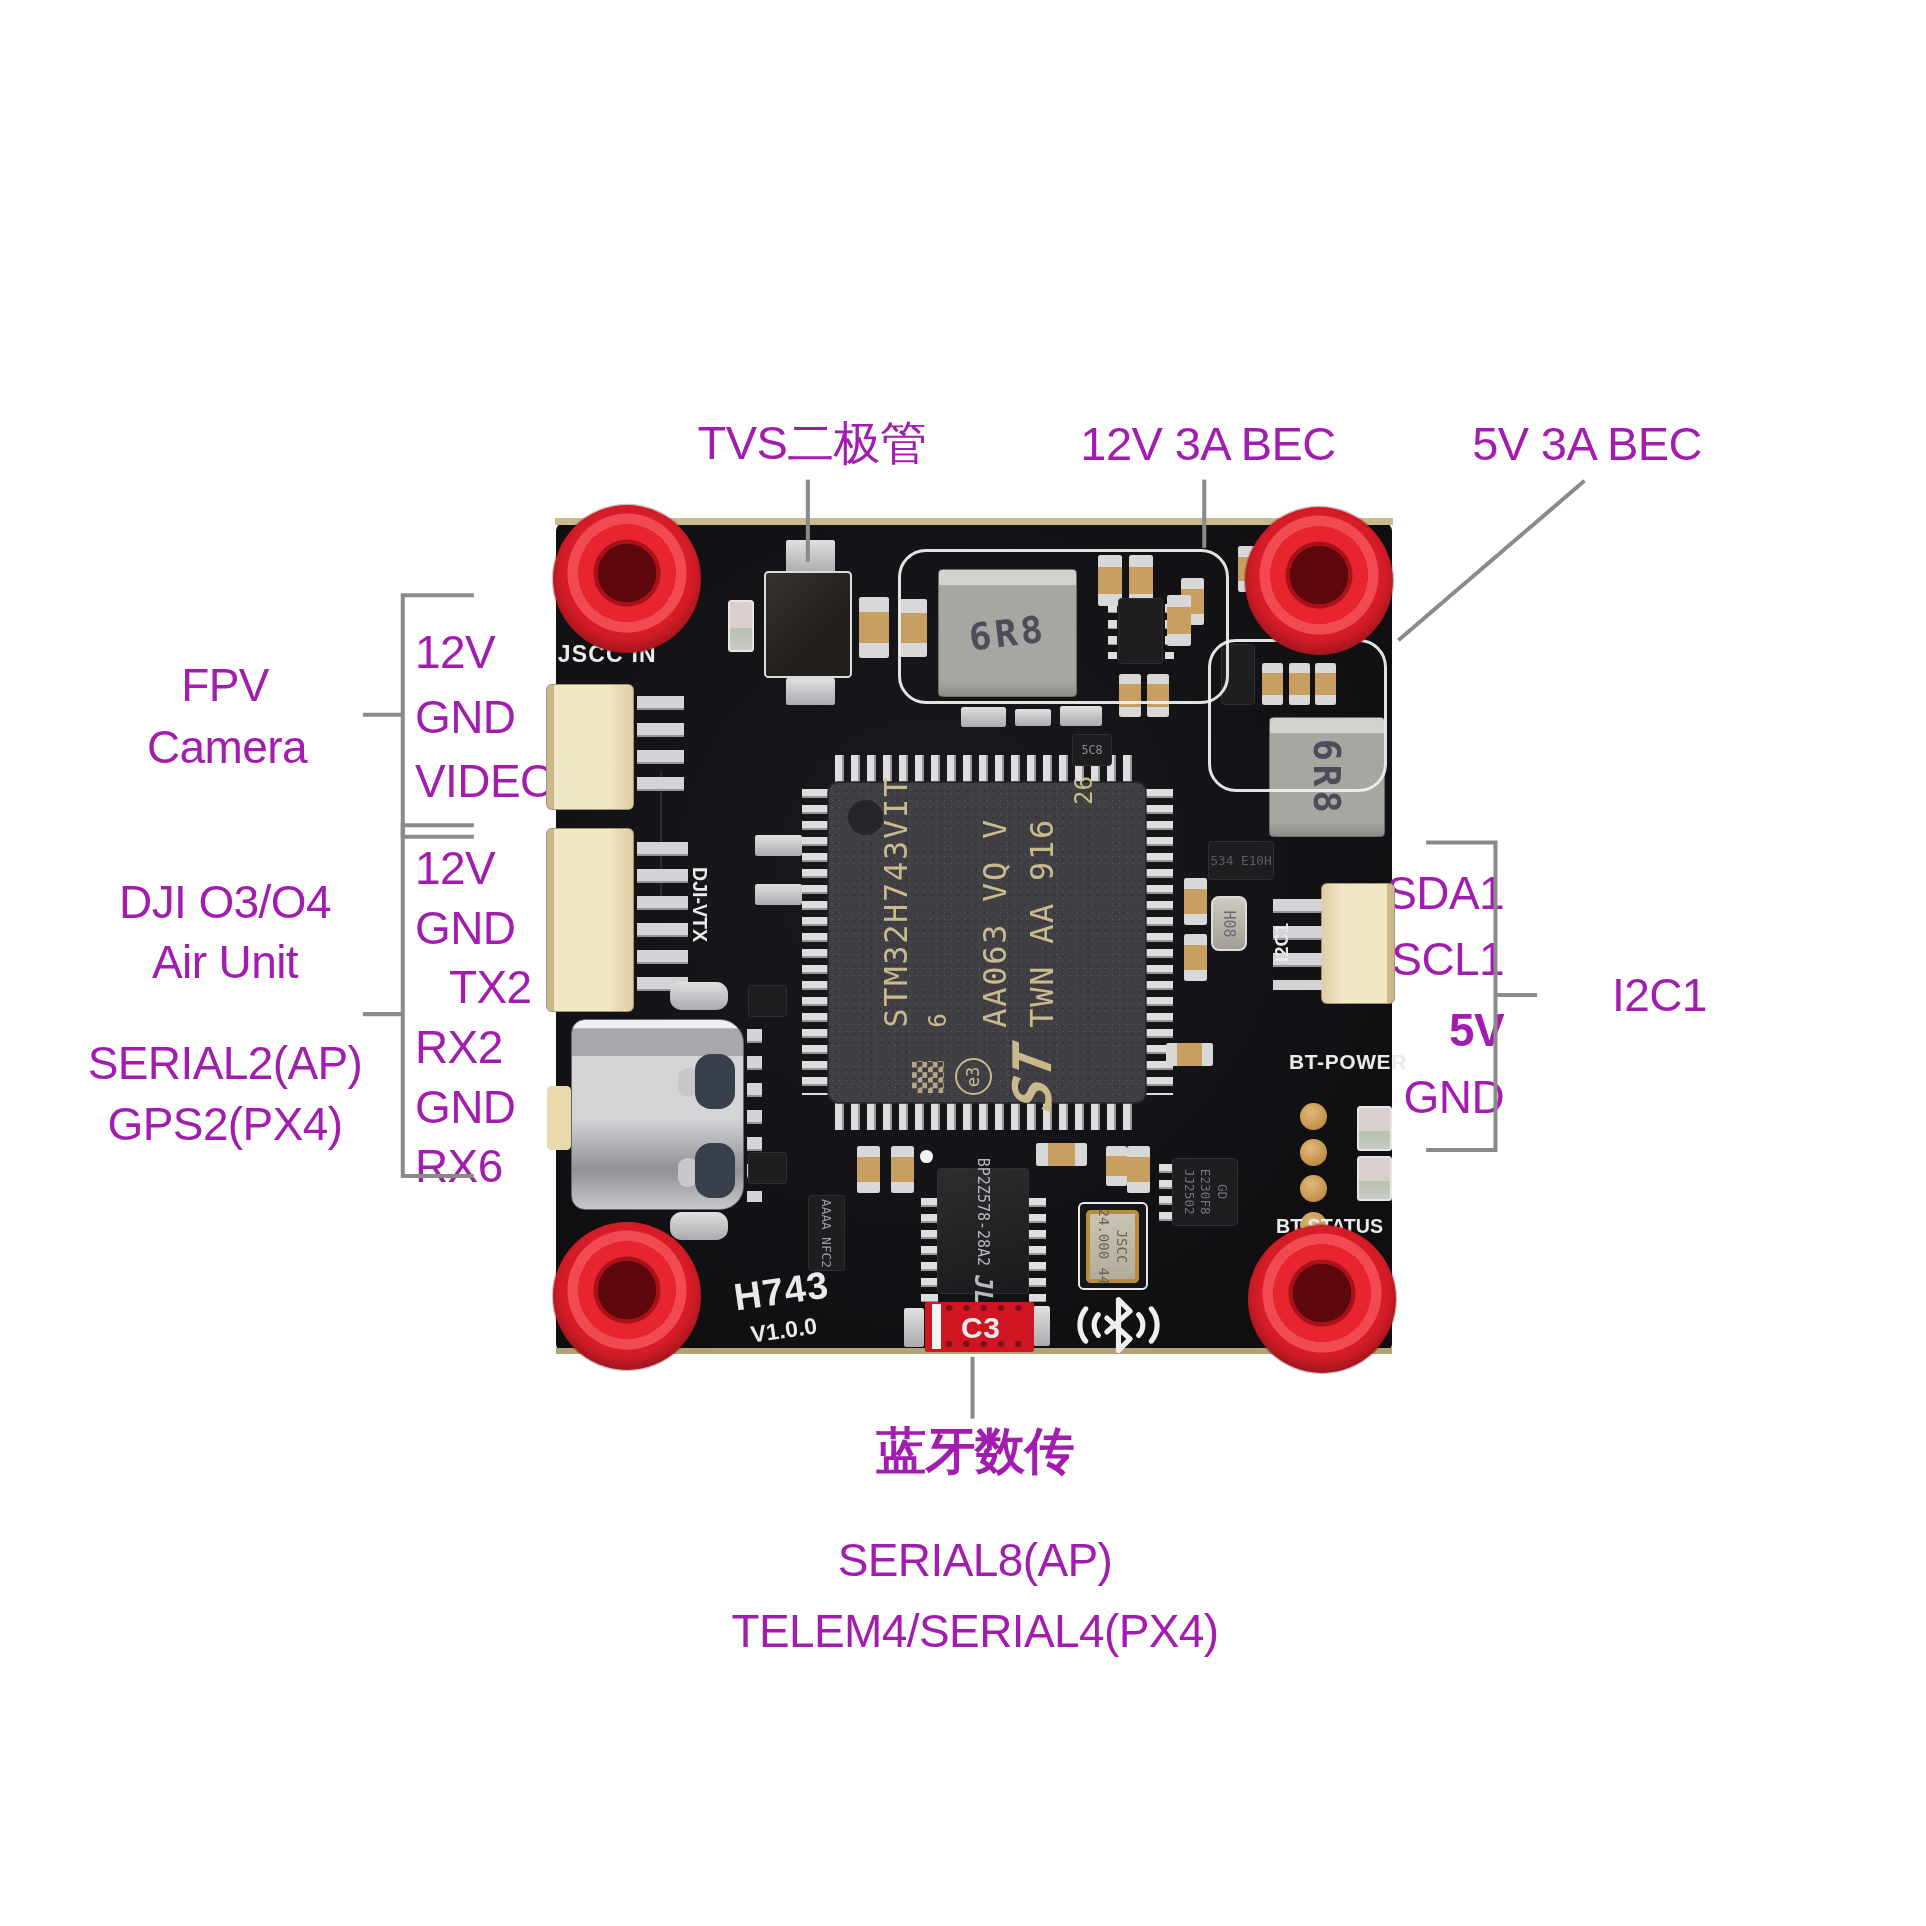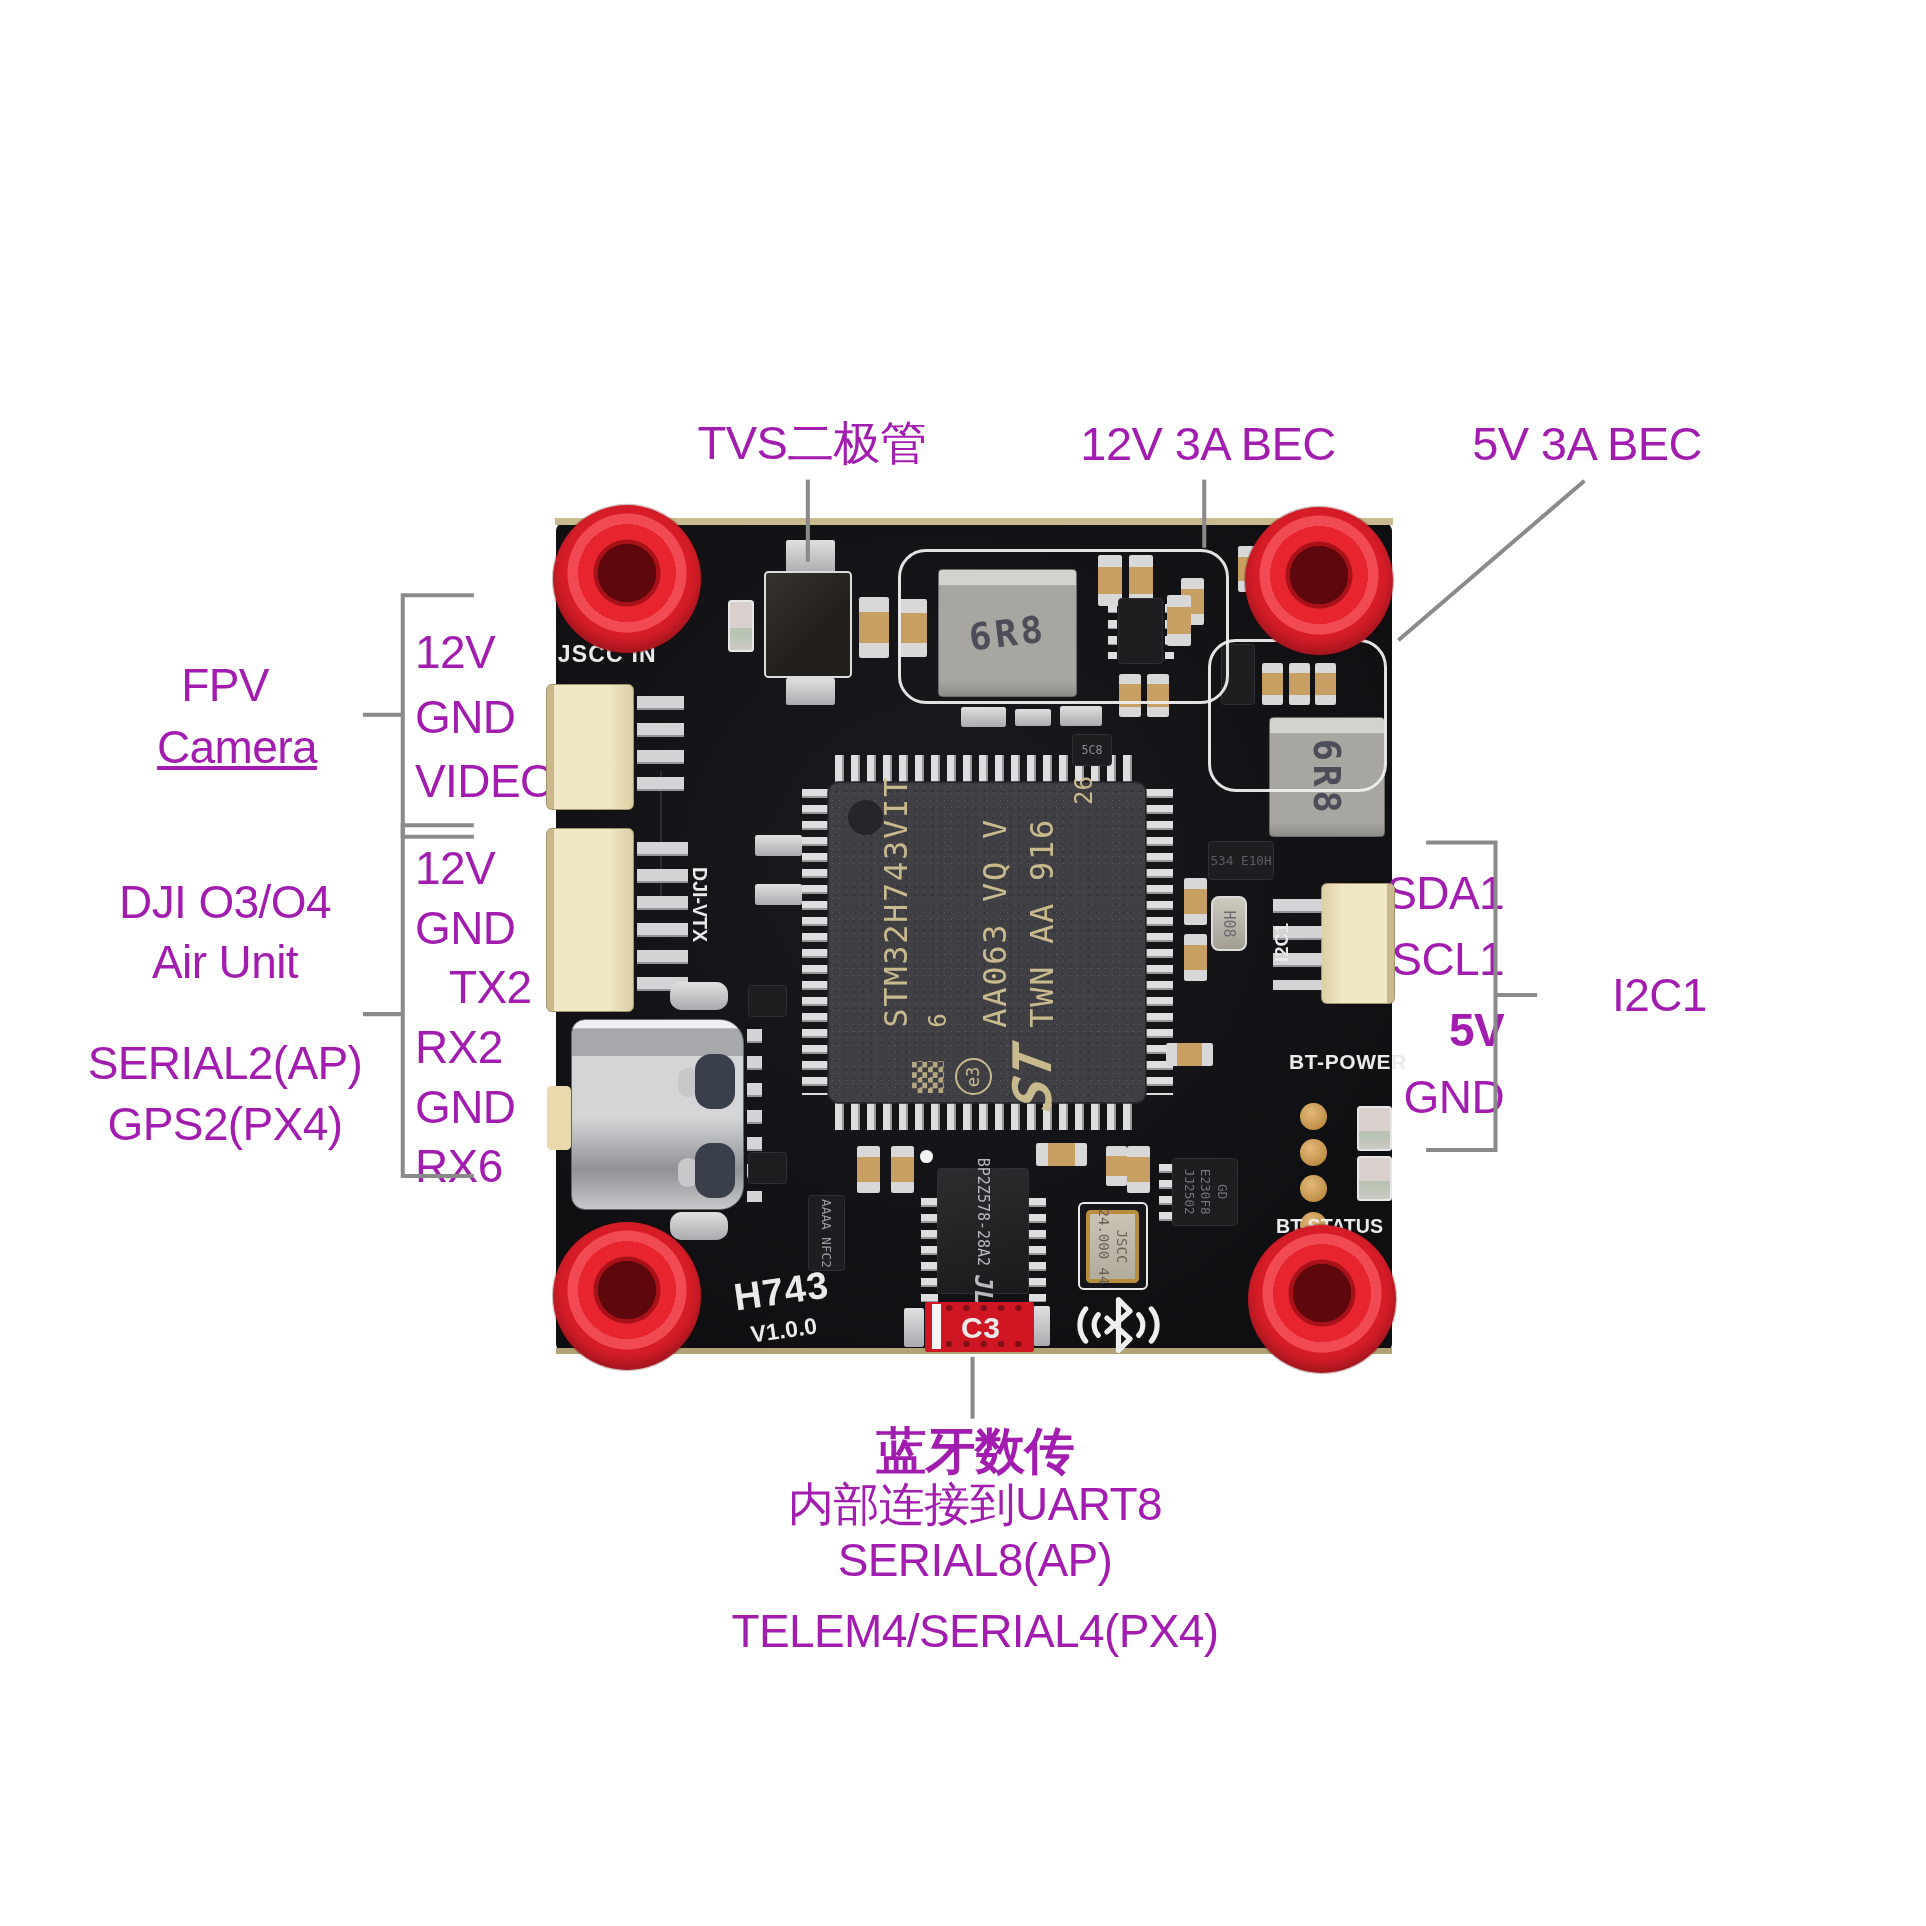--- a/index.html
+++ b/index.html
@@ -243,21 +243,21 @@
       <path d="M2468 1458 H2588 V1990 H2468"></path>
       <line x1="2588" y1="1722" x2="2660" y2="1722"></line>
     </g>
   </svg>
 
   <div class="lbl lbl-big" style="left:812px;top:443px;">TVS二极管</div>
   <div class="lbl lbl-big" style="left:1208px;top:443px;">12V 3A BEC</div>
   <div class="lbl lbl-big" style="left:1587px;top:443px;">5V 3A BEC</div>
 
   <div class="lbl" style="left:225px;top:685px;">FPV</div>
-  <div class="lbl" style="left:237px;top:747px;text-decoration:underline;">Camera</div>
+  <div class="lbl" style="left:227px;top:747px;">Camera</div>
   <div class="lbl lbl-left" style="left:415px;top:652px;">12V</div>
   <div class="lbl lbl-left" style="left:415px;top:717px;">GND</div>
   <div class="lbl lbl-left" style="left:415px;top:781px;">VIDEO_IN</div>
 
   <div class="lbl" style="left:225px;top:902px;">DJI O3/O4</div>
   <div class="lbl" style="left:225px;top:962px;">Air Unit</div>
   <div class="lbl" style="left:225px;top:1063px;">SERIAL2(AP)</div>
   <div class="lbl" style="left:225px;top:1124px;">GPS2(PX4)</div>
   <div class="lbl lbl-left" style="left:415px;top:868px;">12V</div>
   <div class="lbl lbl-left" style="left:415px;top:928px;">GND</div>
@@ -266,18 +266,17 @@
   <div class="lbl lbl-left" style="left:415px;top:1107px;">GND</div>
   <div class="lbl lbl-left" style="left:415px;top:1166px;">RX6</div>
 
   <div class="lbl lbl-right" style="right:422px;top:893px;">SDA1</div>
   <div class="lbl lbl-right" style="right:422px;top:959px;">SCL1</div>
   <div class="lbl lbl-right" style="right:422px;top:1030px;font-weight:bold;">5V</div>
   <div class="lbl lbl-right" style="right:422px;top:1097px;">GND</div>
   <div class="lbl lbl-left" style="left:1612px;top:995px;">I2C1</div>
 
   <div class="lbl lbl-bold" style="left:975px;top:1451px;">蓝牙数传</div>
-  <div class="lbl" style="left:975px;top:1505px;">内部连接到UART8</div>
   <div class="lbl" style="left:975px;top:1560px;">SERIAL8(AP)</div>
   <div class="lbl" style="left:975px;top:1615px;margin-top:16px;">TELEM4/SERIAL4(PX4)</div>
 
 </div>
 
 
 </body></html>

